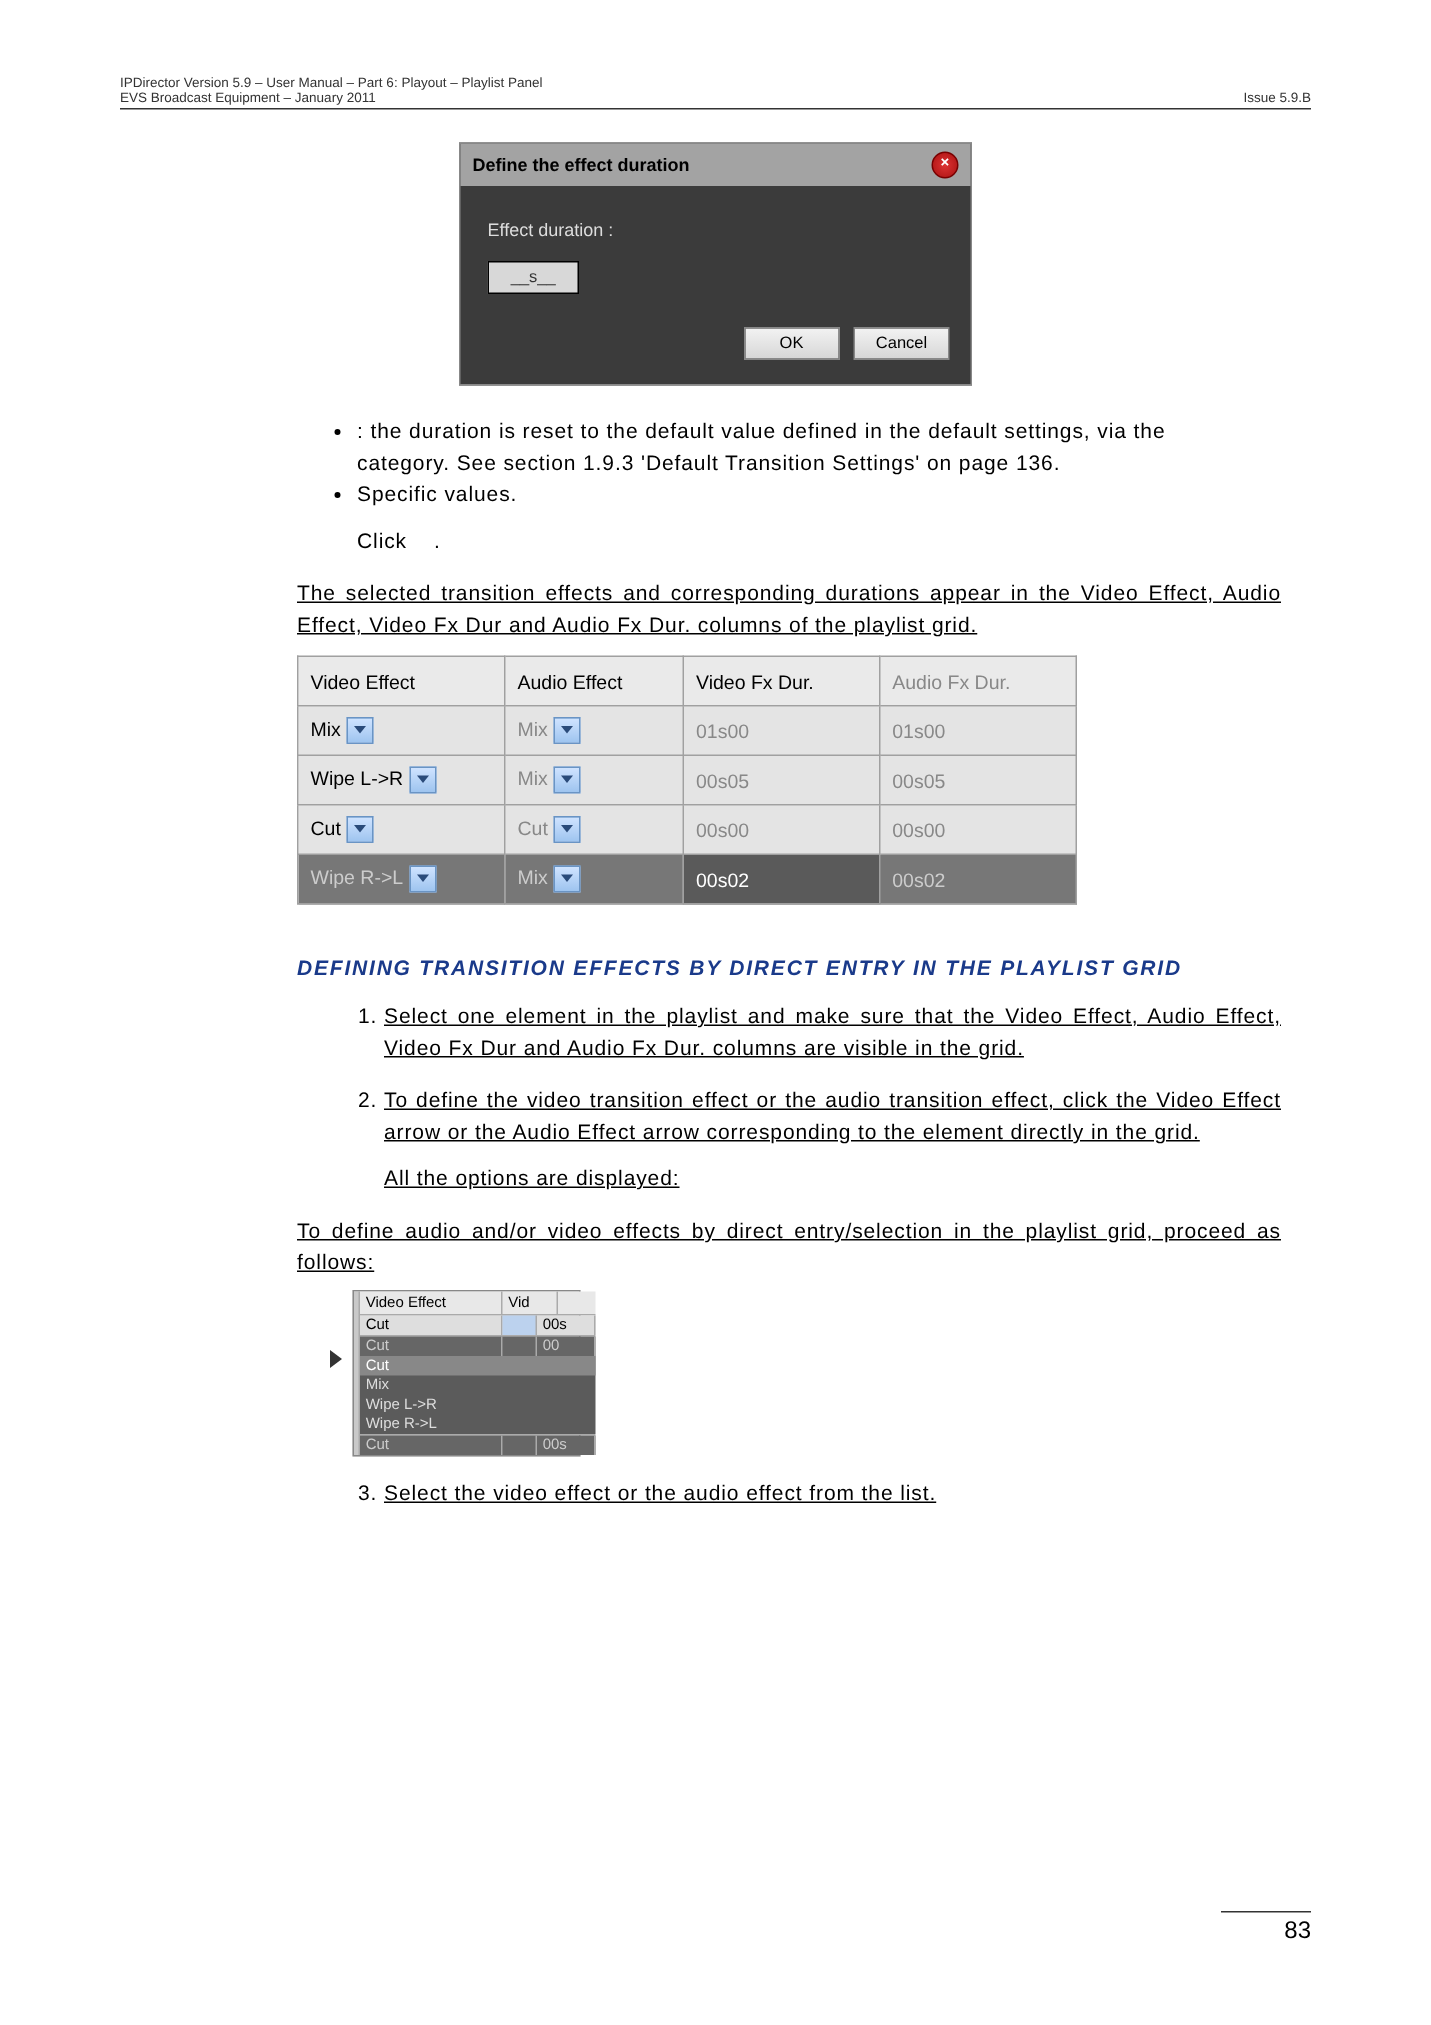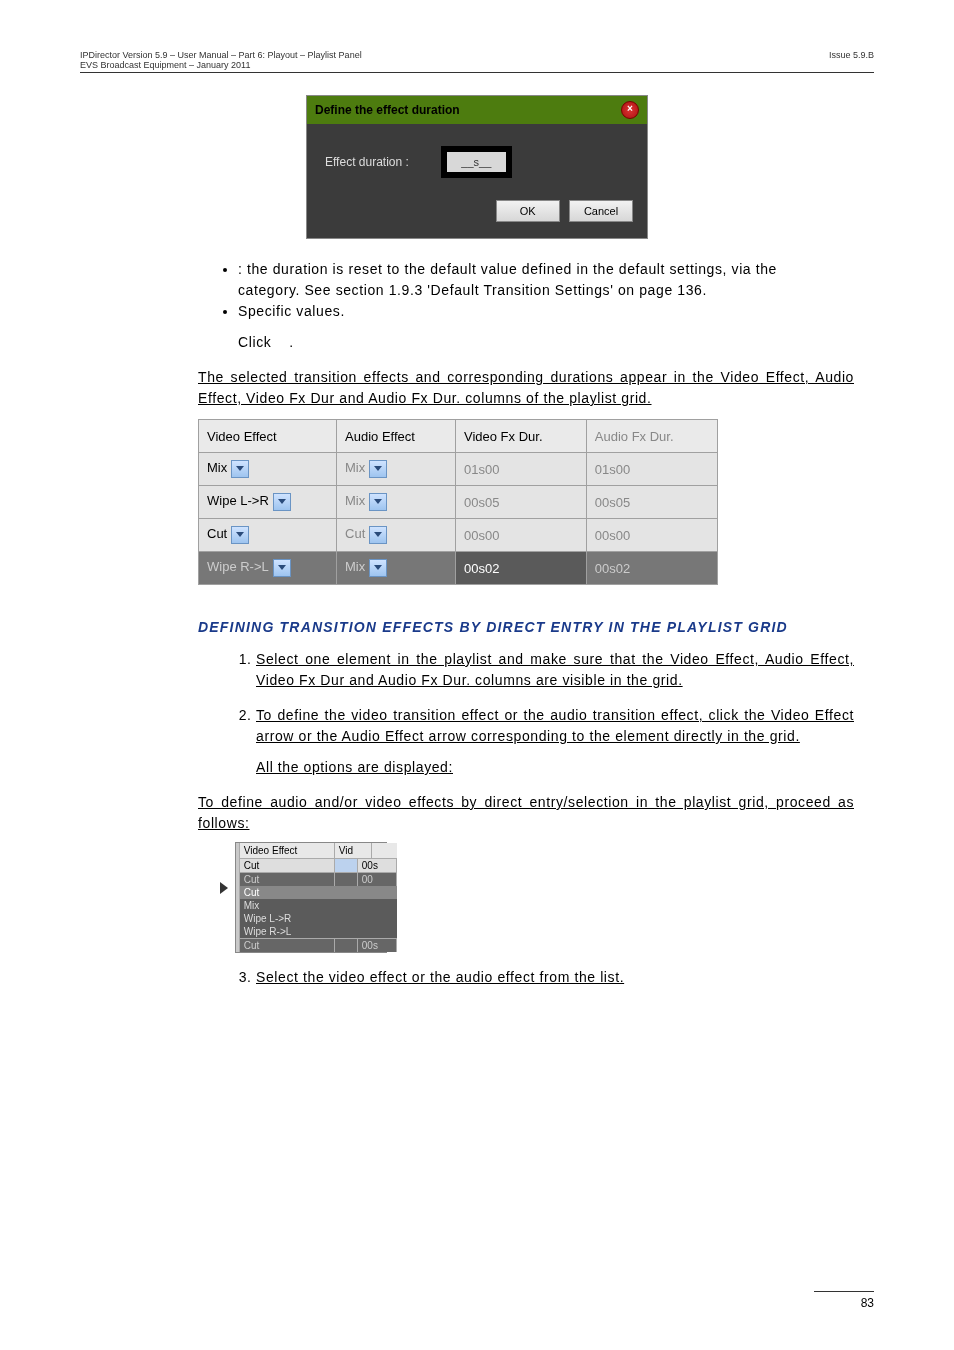--- a/index.html
+++ b/index.html
@@ -15,36 +15,37 @@
     position: relative;
     box-sizing: border-box;
     min-height: 1350px;
   }
   .hdr {
     display: flex;
     justify-content: space-between;
     font-size: 9px;
     color: #333;
     border-bottom: 0;
+    align-items: flex-end;
   }
   .hdr .left span { display: block; }
   .hdr-line {
     border-bottom: 1px solid #333;
     margin-top: 2px;
     margin-bottom: 22px;
   }
   .dialog {
     width: 340px;
     margin: 0 auto 20px auto;
     background: #3b3b3b;
     border: 1px solid #888;
     font-size: 12px;
   }
   .dialog-title {
-    background: #4d7c0f;
+    background: #a3a3a3;
     color: #000;
     font-weight: bold;
     padding: 5px 8px;
     display: flex;
     justify-content: space-between;
     align-items: center;
     font-size: 12px;
   }
   .close-x {
     width: 16px; height: 16px;
@@ -53,25 +54,25 @@
     border: 1px solid #700;
     color: #fff;
     font-size: 10px;
     text-align: center;
     line-height: 14px;
   }
   .dialog-body {
     padding: 22px 18px 10px 18px;
     color: #ddd;
   }
-  .row-fx { display: flex; align-items: center; gap: 32px; }
+  .row-fx { display: flex; gap: 14px; flex-direction: column; }
   .fx-input {
     width: 55px;
     background: #d8d8d8;
-    border: 6px solid #000000;
+    border: 1px solid #000000;
     height: 18px;
     font-size: 11px;
     text-align: center;
     color:#333;
   }
   .dialog-buttons {
     text-align: right;
     padding: 12px 14px 16px 14px;
   }
   .dlg-btn {
@@ -175,23 +176,23 @@
     border-top: 6px solid transparent;
     border-bottom: 6px solid transparent;
     border-left: 8px solid #333;
     display:inline-block;
     margin-top:2px;
   }
   .leftbar { width:18px; background:#c9c9c9; }
 
   .footer {
     position: absolute;
-    bottom: 40px;
+    bottom: 53px;
     right: 80px;
-    font-size: 12px;
+    font-size: 16px;
   }
   .footer-line {
     border-top: 1px solid #333;
     margin-bottom: 4px;
     width: 60px;
     margin-left: auto;
   }
 
   ol.steps { list-style: decimal; padding-left: 58px; margin:0; }
   ol.steps li { margin-bottom: 14px; text-align: justify; letter-spacing:0.6px; line-height:1.5; font-size:14px;}

